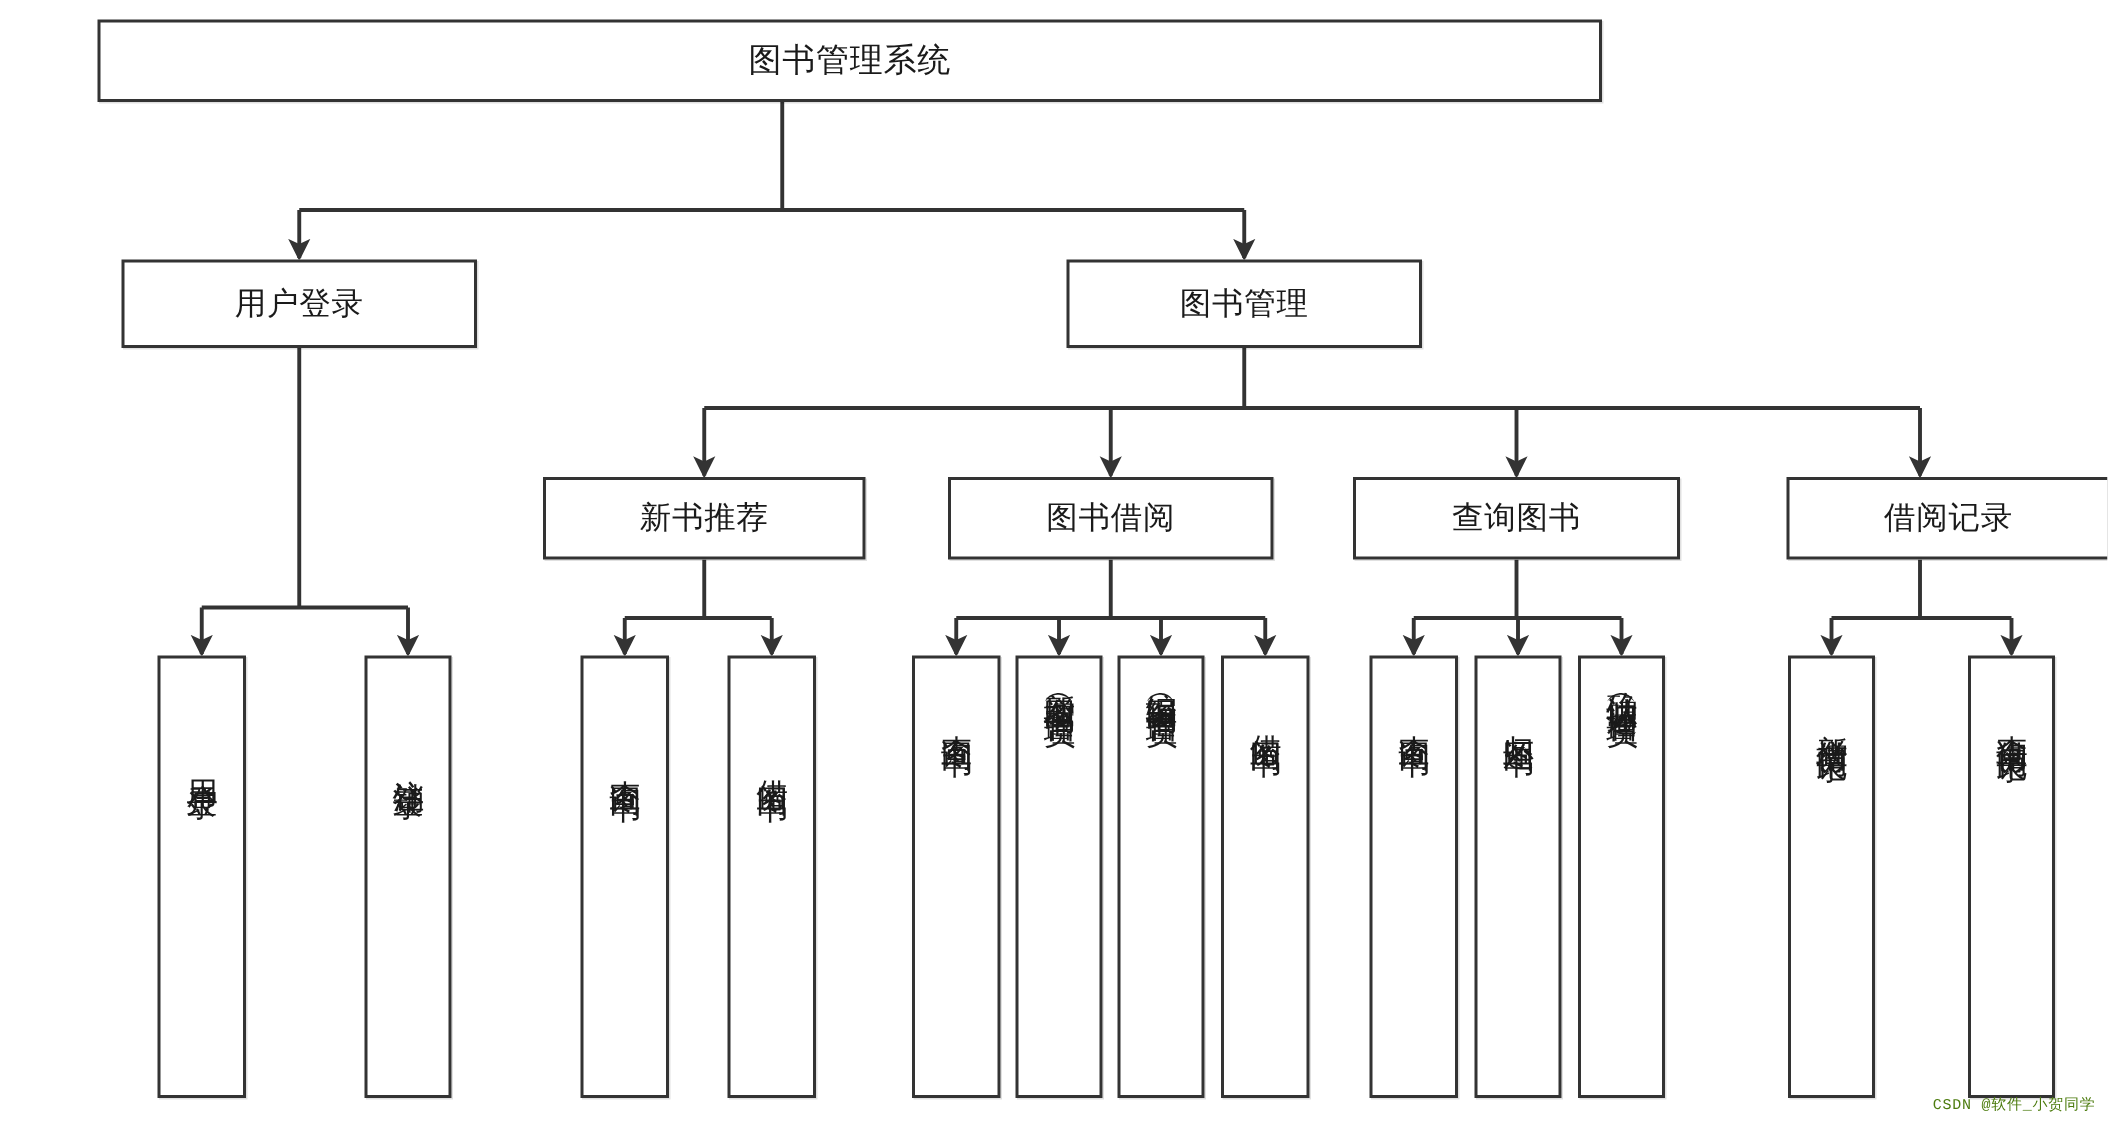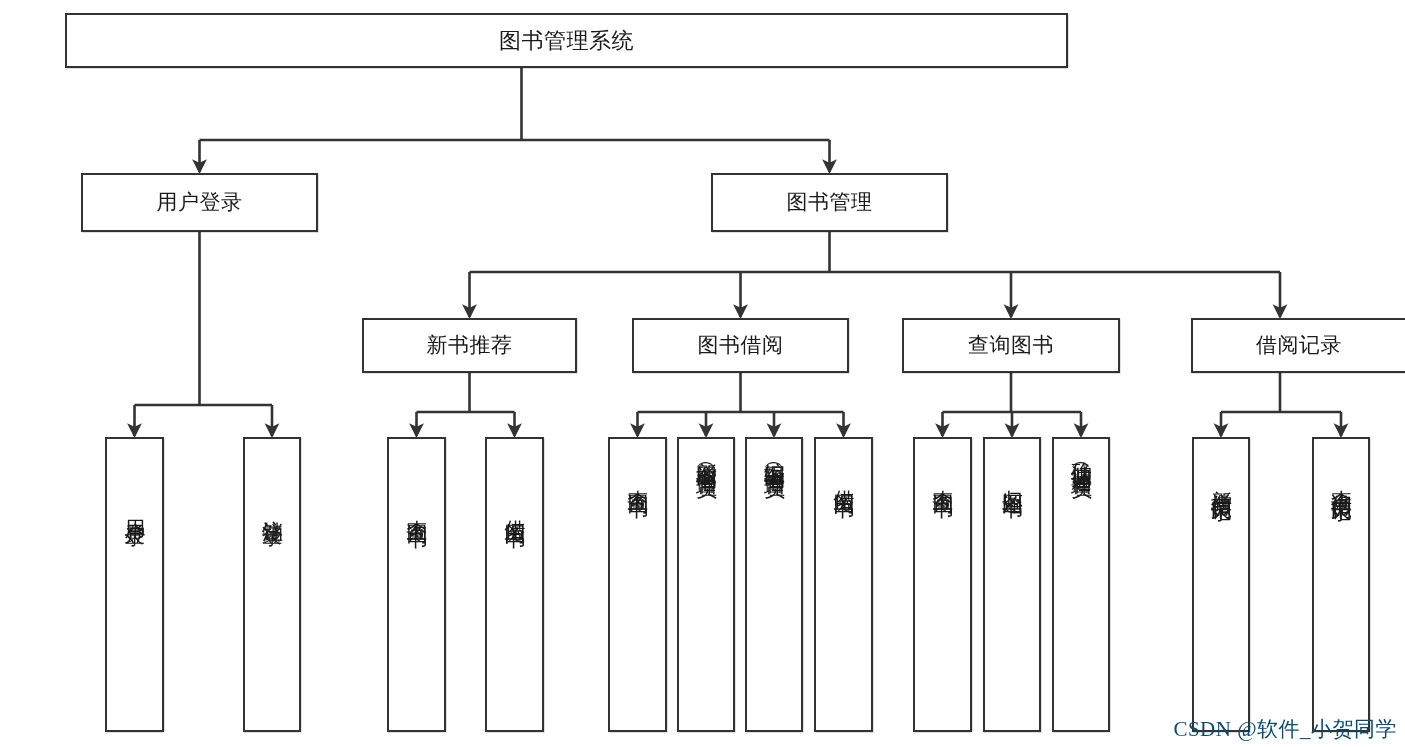--- a/index.html
+++ b/index.html
@@ -64,25 +64,25 @@
   .node.vert.mid .node-label {
     margin-top: 58px;
   }
   .node.vert.mid2 .node-label {
     margin-top: 28px;
   }
   #watermark {
     position: absolute;
     right: 8px;
     bottom: 4px;
-    font-size: 21px;
-    color: #0c4a6e;
+    font-size: 10px;
+    color: #4d7c0f;
     letter-spacing: 0.5px;
     white-space: nowrap;
-    font-family: Liberation Serif, serif;
+    font-family: Liberation Mono, monospace;
   }
 </style>
 </head>
 <body>
 
 <div id="diagram-root">
 
   <svg id="edge-layer" viewBox="0 0 1405 747" width="1405" height="747" xmlns="http://www.w3.org/2000/svg">
     <defs>
       <marker id="arrow" viewBox="0 0 12 12" refX="9.5" refY="6" markerWidth="6.2" markerHeight="6.2" orient="auto-start-reverse">

